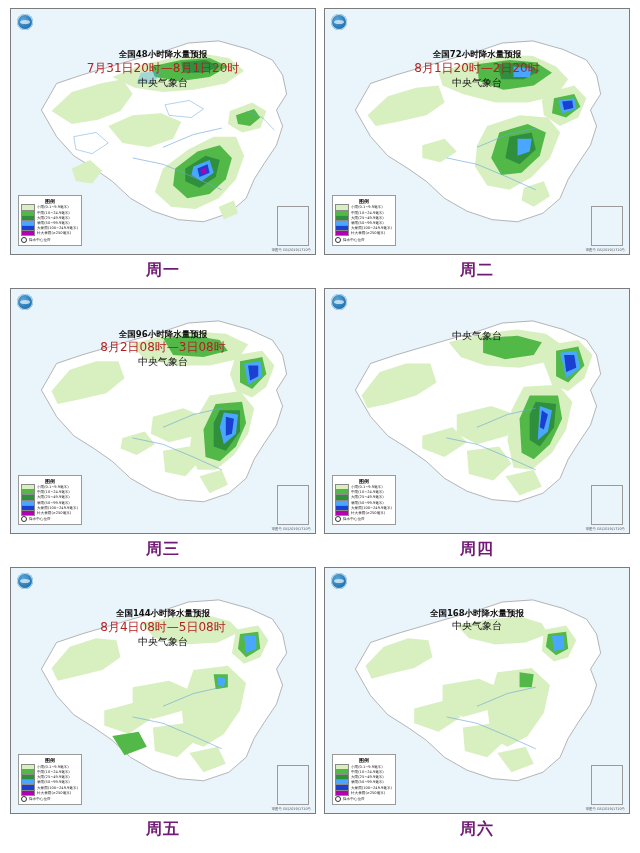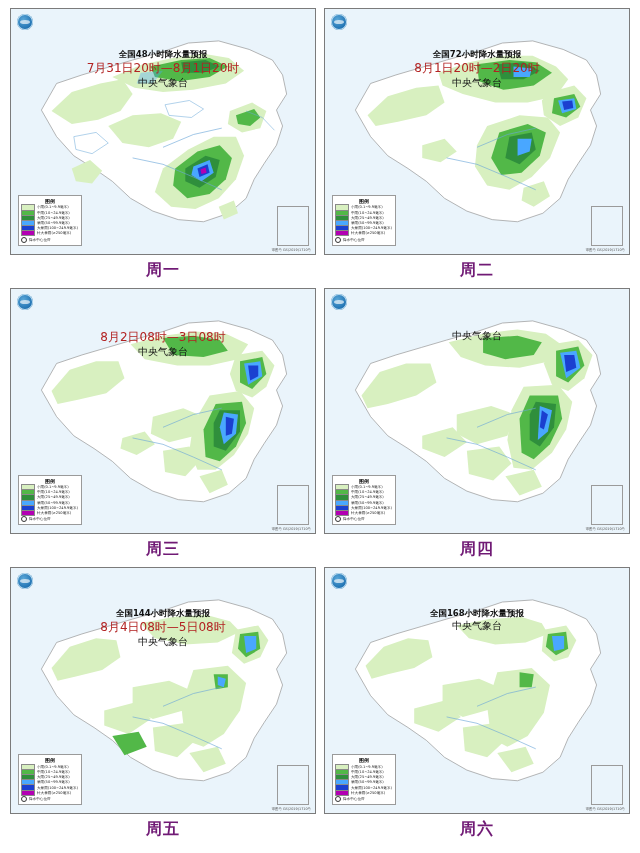--- a/index.html
+++ b/index.html
@@ -271,20 +271,21 @@
           <path d="M140 120 L170 112 L190 120 L182 138 L156 144 L138 136 Z" fill="#d8f0c0"></path>
           <path d="M150 152 L176 148 L186 162 L172 176 L152 172 Z" fill="#d8f0c0"></path>
           <path d="M110 140 L132 134 L142 146 L124 156 L108 150 Z" fill="#d8f0c0"></path>
           <path d="M186 176 L208 170 L214 184 L196 192 Z" fill="#d8f0c0"></path>
           <path d="M150 130 L180 118 L208 112" fill="none" stroke="#6aa7d8" stroke-width="0.6"></path>
           <path d="M120 140 L150 146 L180 158 L208 170" fill="none" stroke="#6aa7d8" stroke-width="0.6"></path>
         </g>
       </svg>
       <div class="logo"></div>
       <div class="titleblock">
+        <div class="t1">全国96小时降水量预报</div>
         <div class="t2">8月2日08时—3日08时</div>
         <div class="t3">中央气象台</div>
       </div>
       <div class="vside">南海诸岛</div>
       <div class="legend">
         <div class="lt">图例</div>
         <div class="legrow">
             <span class="swatch" style="background:#d8f0c0"></span>
             <span class="legtext">小雨(0.1~9.9毫米)</span>
           </div>

